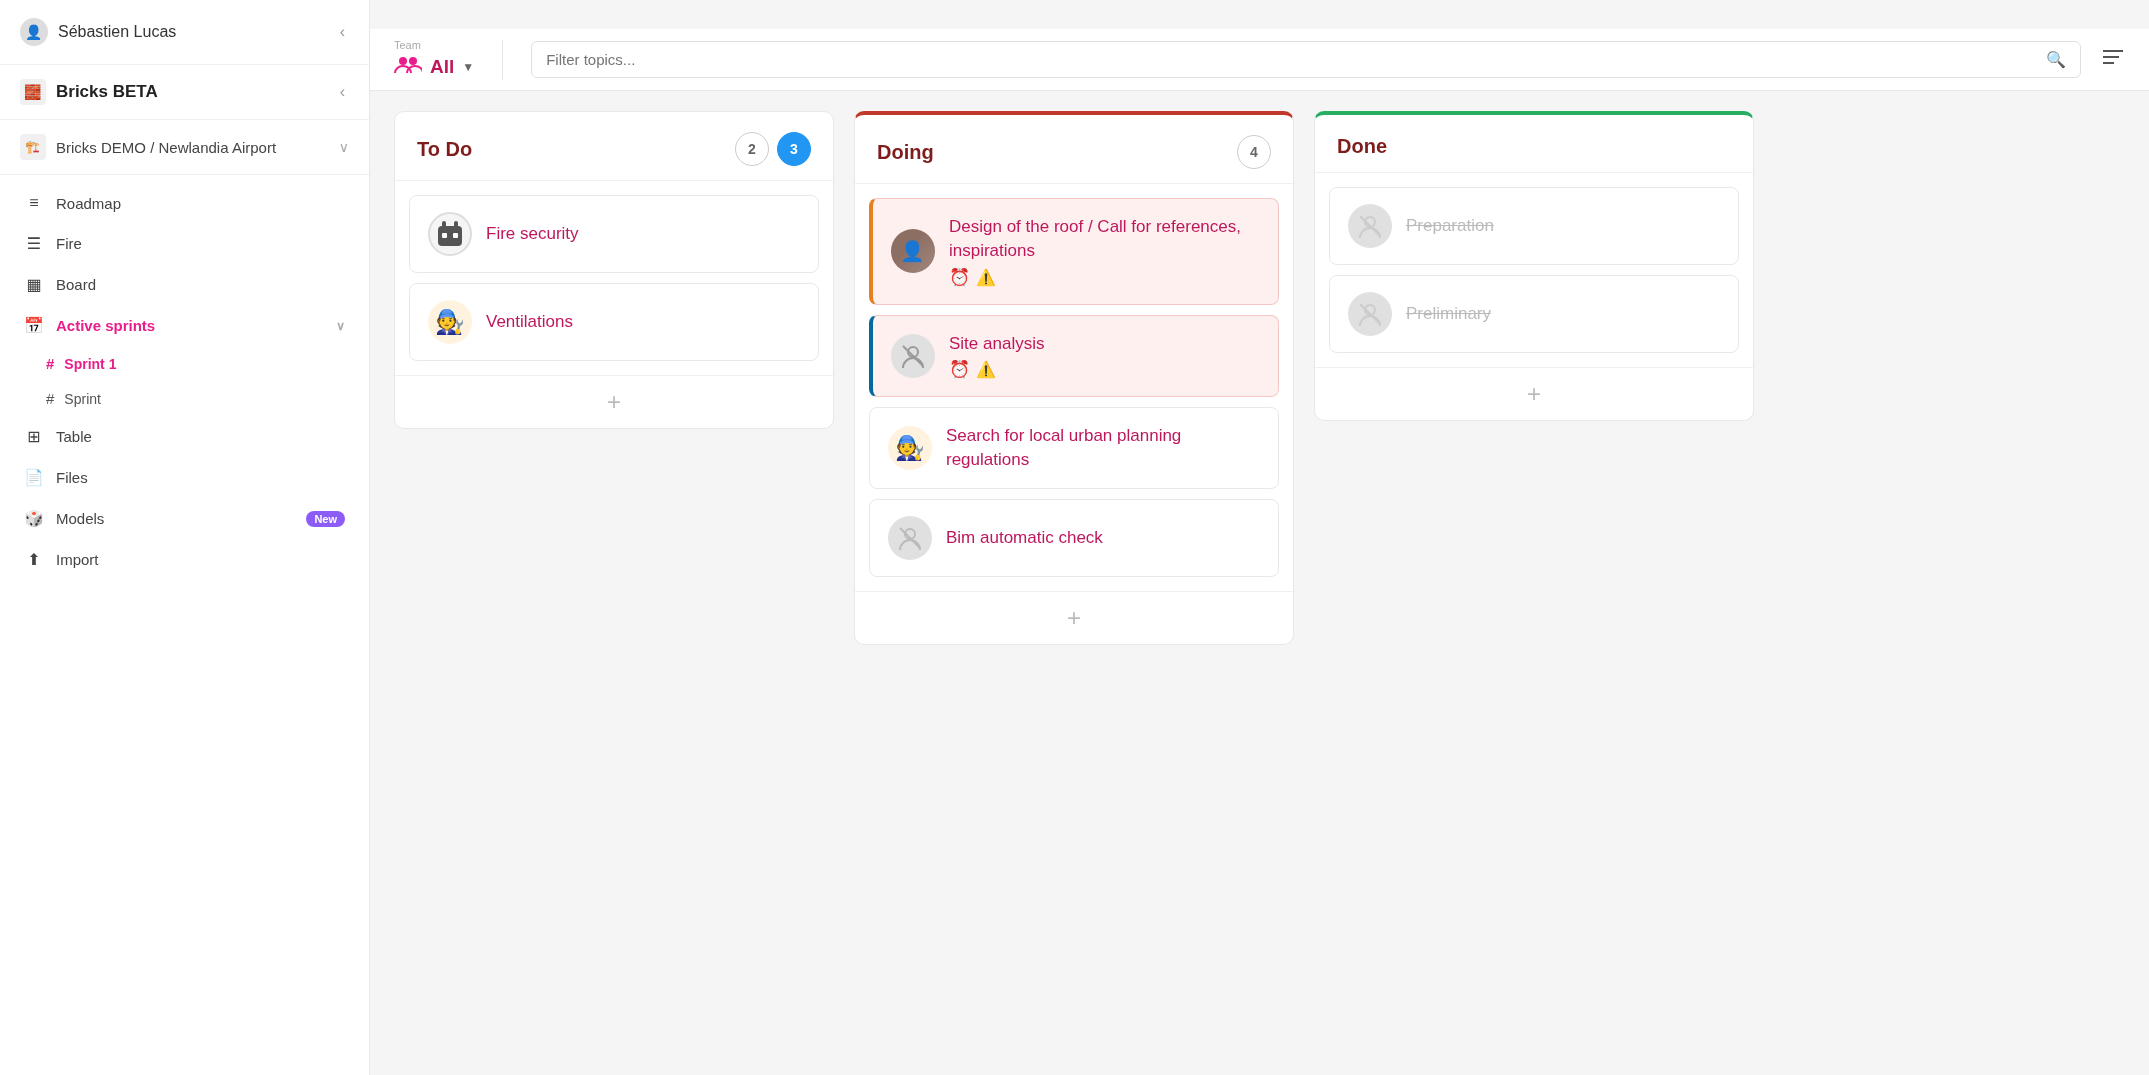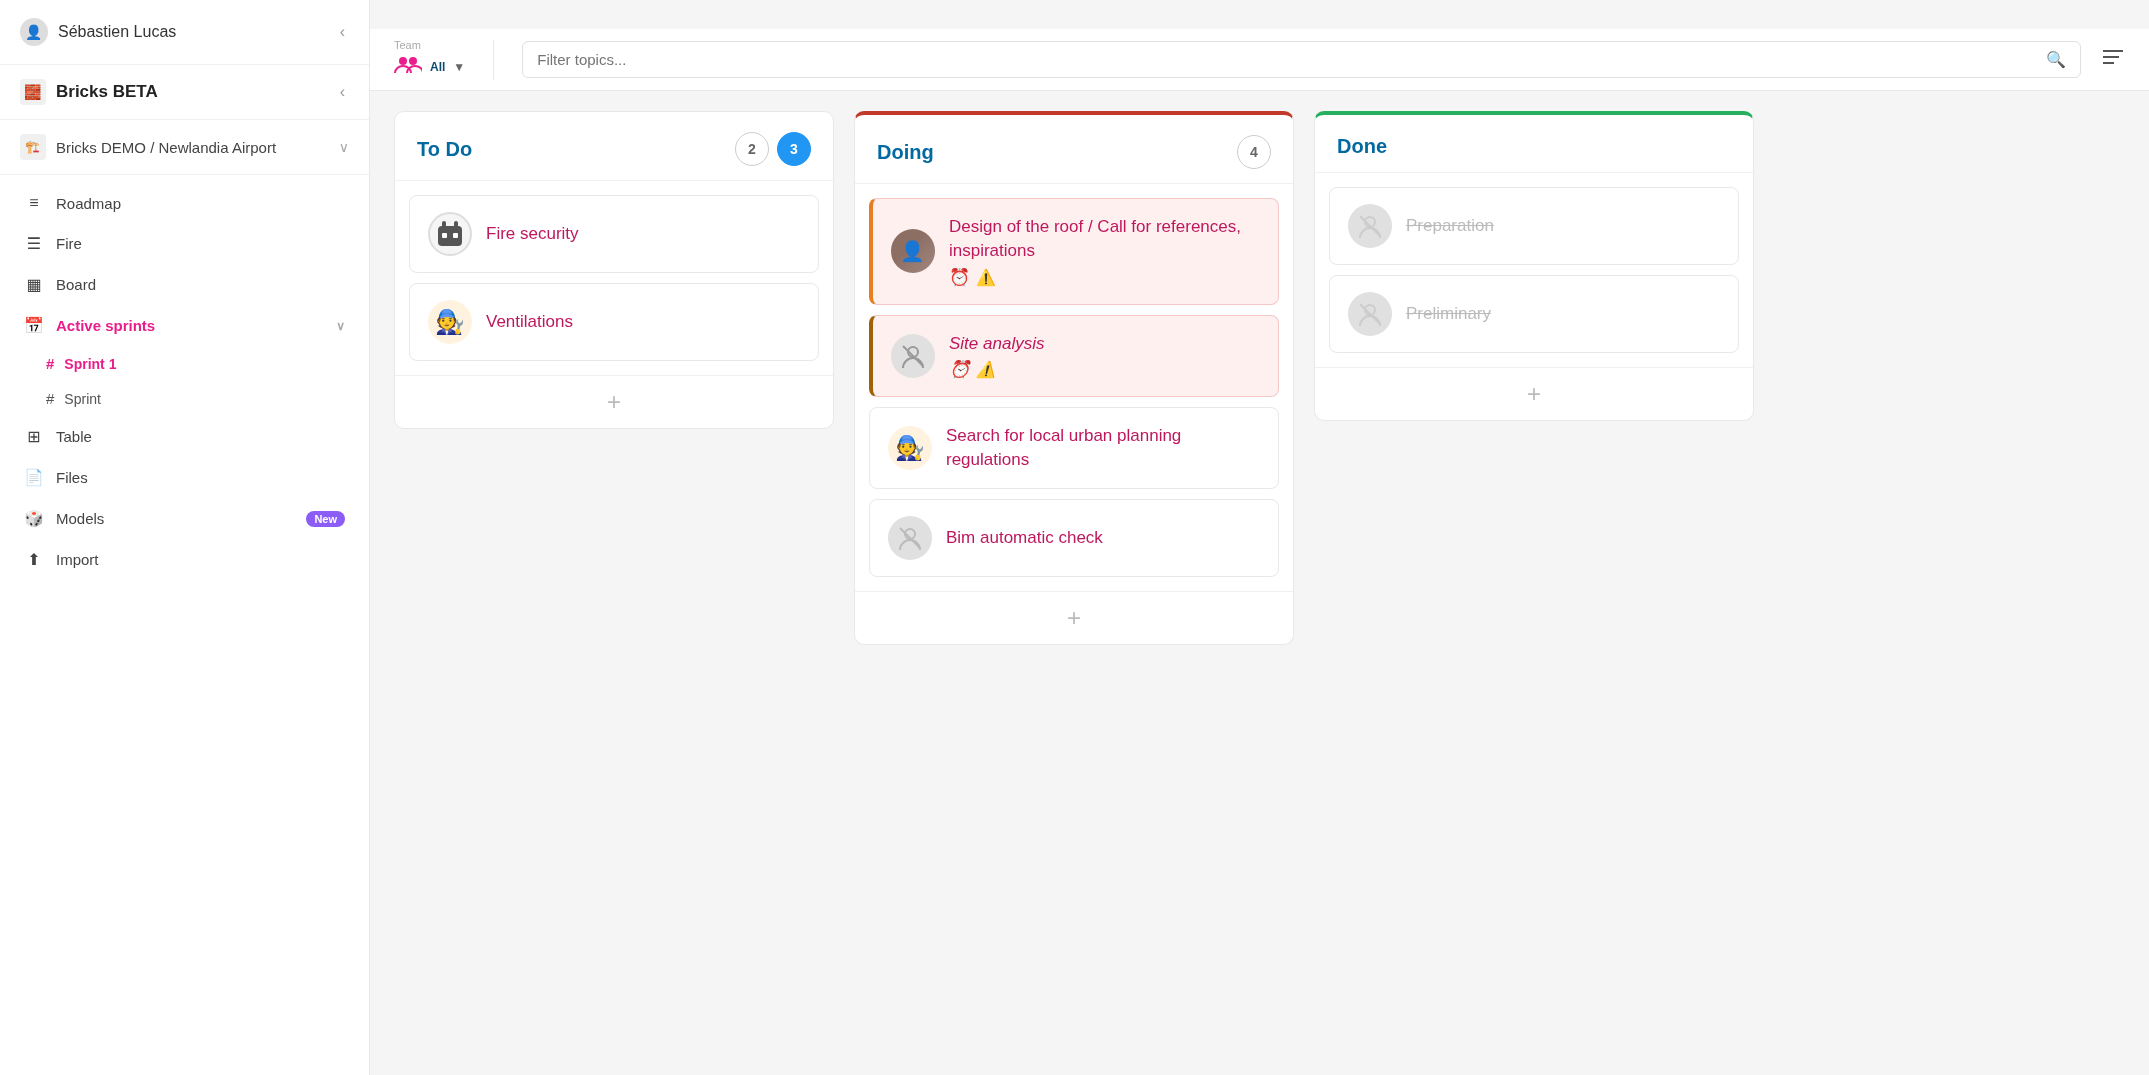--- a/index.html
+++ b/index.html
@@ -217,23 +217,23 @@
       cursor: pointer;
       padding: 0;
     }
 
     .team-icon {
       color: #e91e8c;
       font-size: 20px;
     }
 
     .team-name {
-      font-size: 12px;
+      font-size: 19px;
       font-weight: 600;
-      color: #0c4a6e;
+      color: #be185d;
     }
 
     .team-dropdown-arrow {
       font-size: 12px;
       color: #666;
     }
 
     .team-selector-border {
       width: 1px;
       height: 40px;
@@ -307,21 +307,21 @@
       display: flex;
       align-items: center;
       justify-content: space-between;
       padding: 20px 22px 14px;
       border-bottom: 1px solid #f0f0f0;
     }
 
     .column-title {
       font-size: 20px;
       font-weight: 600;
-      color: #0369a1;
+      color: #7f1d1d;
     }
 
     .column-count-group {
       display: flex;
       align-items: center;
       gap: 8px;
     }
 
     .count-badge {
       width: 34px;
@@ -628,21 +628,21 @@
           <div class="avatar-person">👤</div>
           <div class="card-content">
             <div class="card-title">Design of the roof / Call for references, inspirations</div>
             <div class="card-indicators">
               <span class="indicator-red">⏰</span>
               <span class="indicator-yellow">⚠️</span>
             </div>
           </div>
         </div>
 
-        <div class="card alert-red" style="border-left: 4px solid #a16207; font-style: italic;">
+        <div class="card alert-red" style="border-left: 4px solid #0369a1;">
           <div class="card-avatar no-user">
             <svg width="28" height="28" viewBox="0 0 28 28" fill="none">
               <circle cx="14" cy="10" r="5" stroke="#999" stroke-width="2" fill="none"></circle>
               <path d="M4 26c0-5.5 4.5-10 10-10s10 4.5 10 10" stroke="#999" stroke-width="2" fill="none"></path>
               <line x1="4" y1="4" x2="24" y2="24" stroke="#999" stroke-width="2"></line>
             </svg>
           </div>
           <div class="card-content">
             <div class="card-title">Site analysis</div>
             <div class="card-indicators">

